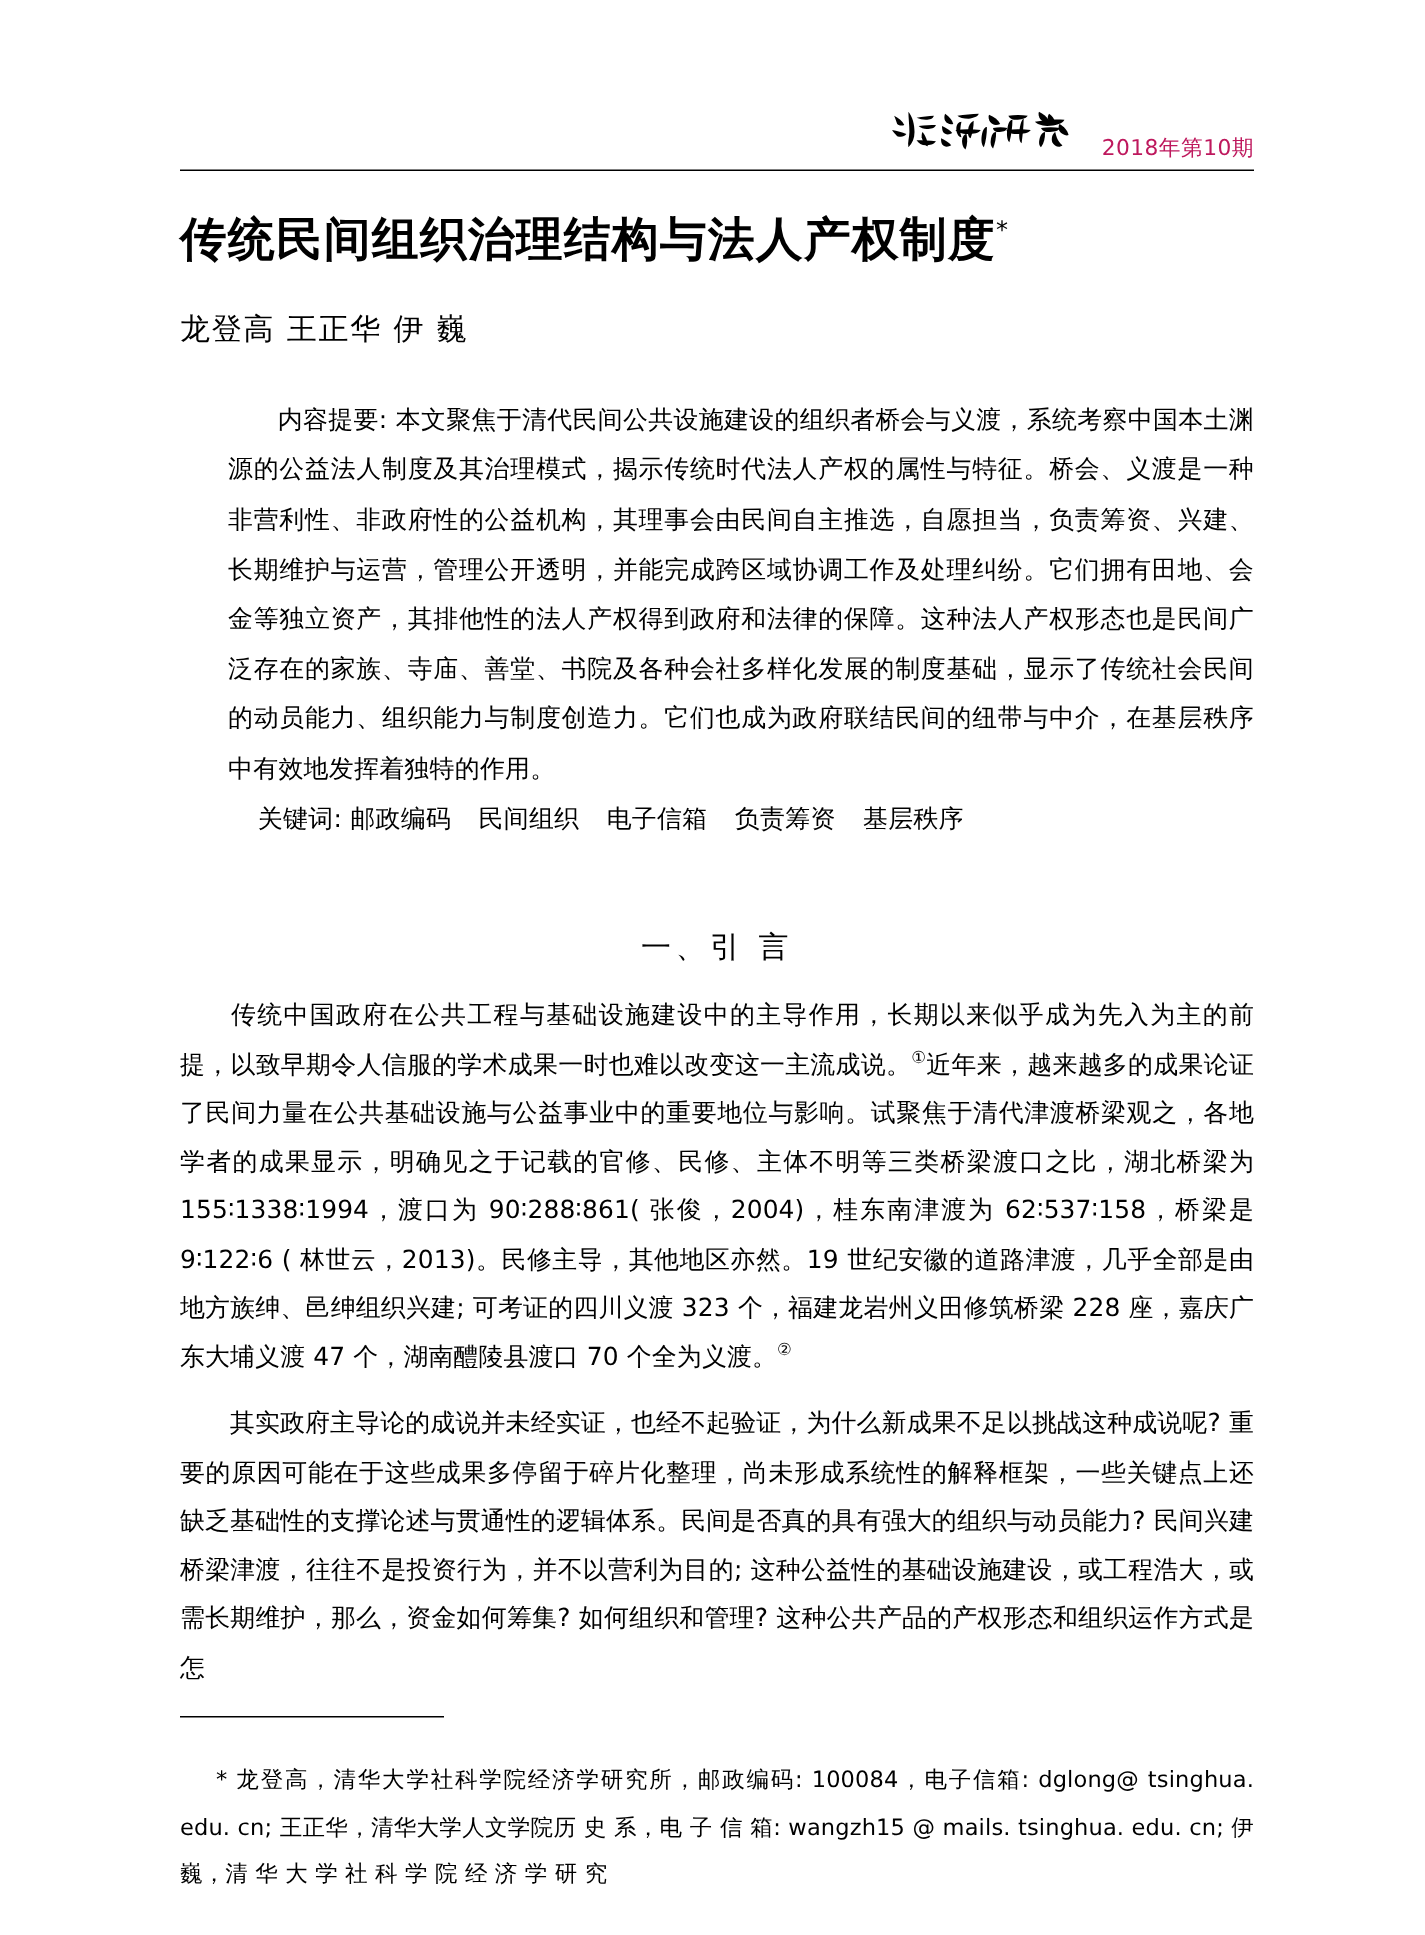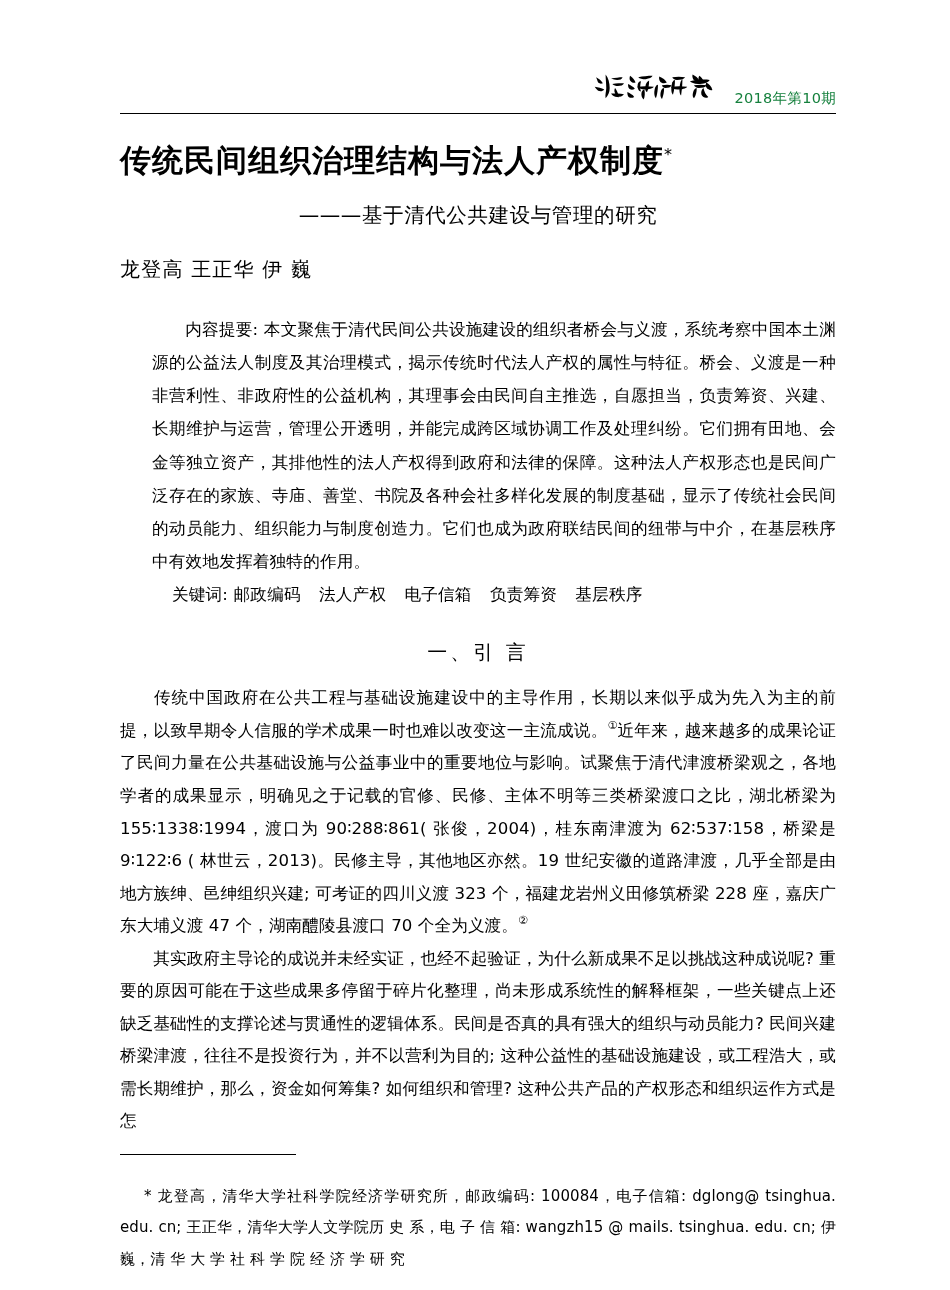--- a/index.html
+++ b/index.html
@@ -43,21 +43,21 @@
   }
   .journal-logo {
     display: block;
     height: 34px;
     width: 136px;
   }
   .issue-label {
     font-size: 14.5px;
     letter-spacing: 0.3px;
     white-space: nowrap;
-    color: #15803d;
+    color: #be185d;
   }
   .head-rule {
     border-top: 1.2px solid #000;
     margin-top: 3px;
   }
 
   
   .title {
     text-align: left;
     font-size: 31px;
@@ -111,35 +111,35 @@
     display: inline-block;
     width: 1.2em;
   }
   .kw-item { margin-right: 1.1em; }
 
   
   .section-heading {
     text-align: center;
     font-size: 20px;
     letter-spacing: 3px;
-    margin-top: 28px;
+    margin-top: 56px;
     margin-bottom: 16px;
     font-weight: 500;
   }
 
   
   .body-para {
     font-size: 16.6px;
     line-height: 1.96;
     text-align: justify;
     text-justify: inter-ideograph;
     letter-spacing: 0.1px;
     margin: 0;
   }
-  .body-para + .body-para { margin-top: 0px; }
+  .body-para + .body-para { margin-top: 12px; }
   .indent2 { display: inline-block; width: 2em; }
   sup.fn {
     font-size: 11px;
     vertical-align: super;
     line-height: 0;
   }
 
   
   .fn-rule {
     width: 176px;
@@ -201,27 +201,26 @@
             <path d="M164 28 C165 33 167 38 171 41 C168 44 163 42 161 38 C160 34 161 30 164 28 Z"></path>
             <path d="M168 20 C172 22 176 26 177 31 C174 32 170 30 168 27 C167 25 167 22 168 20 Z"></path>
           </g>
         </svg>
         <span class="issue-label">2018年第10期</span>
       </div>
     </div>
     <div class="head-rule"></div>
 
     <h1 class="title"><span>传统民间组织治理结构与法人产权制度</span><span class="star">*</span></h1>
-    <div class="subtitle">———基于清代公共建设与管理的研究</div>
     <div class="authors">龙登高 王正华 伊 巍</div>
 
     <div class="abstract"><span class="lead-indent"></span><span>内容提要:</span> <span>本文聚焦于清代民间公共设施建设的组织者桥会与义渡，系统考察中国本土渊源的公益法人制度及其治理模式，揭示传统时代法人产权的属性与特征。桥会、义渡是一种非营利性、非政府性的公益机构，其理事会由民间自主推选，自愿担当，负责筹资、兴建、长期维护与运营，管理公开透明，并能完成跨区域协调工作及处理纠纷。它们拥有田地、会金等独立资产，其排他性的法人产权得到政府和法律的保障。这种法人产权形态也是民间广泛存在的家族、寺庙、善堂、书院及各种会社多样化发展的制度基础，显示了传统社会民间的动员能力、组织能力与制度创造力。它们也成为政府联结民间的纽带与中介，在基层秩序中有效地发挥着独特的作用。</span></div>
 
     <div class="keywords"><span class="kw-indent"></span><span>关键词:</span>
-      <span class="kw-item">邮政编码</span><span class="kw-item">法人产权</span><span class="kw-item">电子信箱</span><span class="kw-item">负责筹资</span><span class="kw-item">基层秩序</span>
+      <span class="kw-item">邮政编码</span><span class="kw-item">民间组织</span><span class="kw-item">电子信箱</span><span class="kw-item">负责筹资</span><span class="kw-item">基层秩序</span>
     </div>
 
     <h2 class="section-heading">一、引 言</h2>
 
     <p class="body-para"><span class="indent2"></span><span>传统中国政府在公共工程与基础设施建设中的主导作用，长期以来似乎成为先入为主的前提，以致早期令人信服的学术成果一时也难以改变这一主流成说。</span><sup class="fn">①</sup><span>近年来，越来越多的成果论证了民间力量在公共基础设施与公益事业中的重要地位与影响。试聚焦于清代津渡桥梁观之，各地学者的成果显示，明确见之于记载的官修、民修、主体不明等三类桥梁渡口之比，湖北桥梁为 155∶1338∶1994，渡口为 90∶288∶861( 张俊，2004)，桂东南津渡为 62∶537∶158，桥梁是 9∶122∶6 ( 林世云，2013)。民修主导，其他地区亦然。19 世纪安徽的道路津渡，几乎全部是由地方族绅、邑绅组织兴建; 可考证的四川义渡 323 个，福建龙岩州义田修筑桥梁 228 座，嘉庆广东大埔义渡 47 个，湖南醴陵县渡口 70 个全为义渡。</span><sup class="fn">②</sup></p>
 
     <p class="body-para"><span class="indent2"></span><span>其实政府主导论的成说并未经实证，也经不起验证，为什么新成果不足以挑战这种成说呢? 重要的原因可能在于这些成果多停留于碎片化整理，尚未形成系统性的解释框架，一些关键点上还缺乏基础性的支撑论述与贯通性的逻辑体系。民间是否真的具有强大的组织与动员能力? 民间兴建桥梁津渡，往往不是投资行为，并不以营利为目的; 这种公益性的基础设施建设，或工程浩大，或需长期维护，那么，资金如何筹集? 如何组织和管理? 这种公共产品的产权形态和组织运作方式是怎</span></p>
 
     <div class="fn-rule"></div>
     <div class="footnote"><span class="fn-indent"></span><span>*</span> <span>龙登高，清华大学社科学院经济学研究所，邮政编码: 100084，电子信箱: dglong@ tsinghua. edu. cn; 王正华，清华大学人文学院历 史 系，电 子 信 箱: wangzh15 @ mails. tsinghua. edu. cn; 伊 巍，清 华 大 学 社 科 学 院 经 济 学 研 究</span></div>

